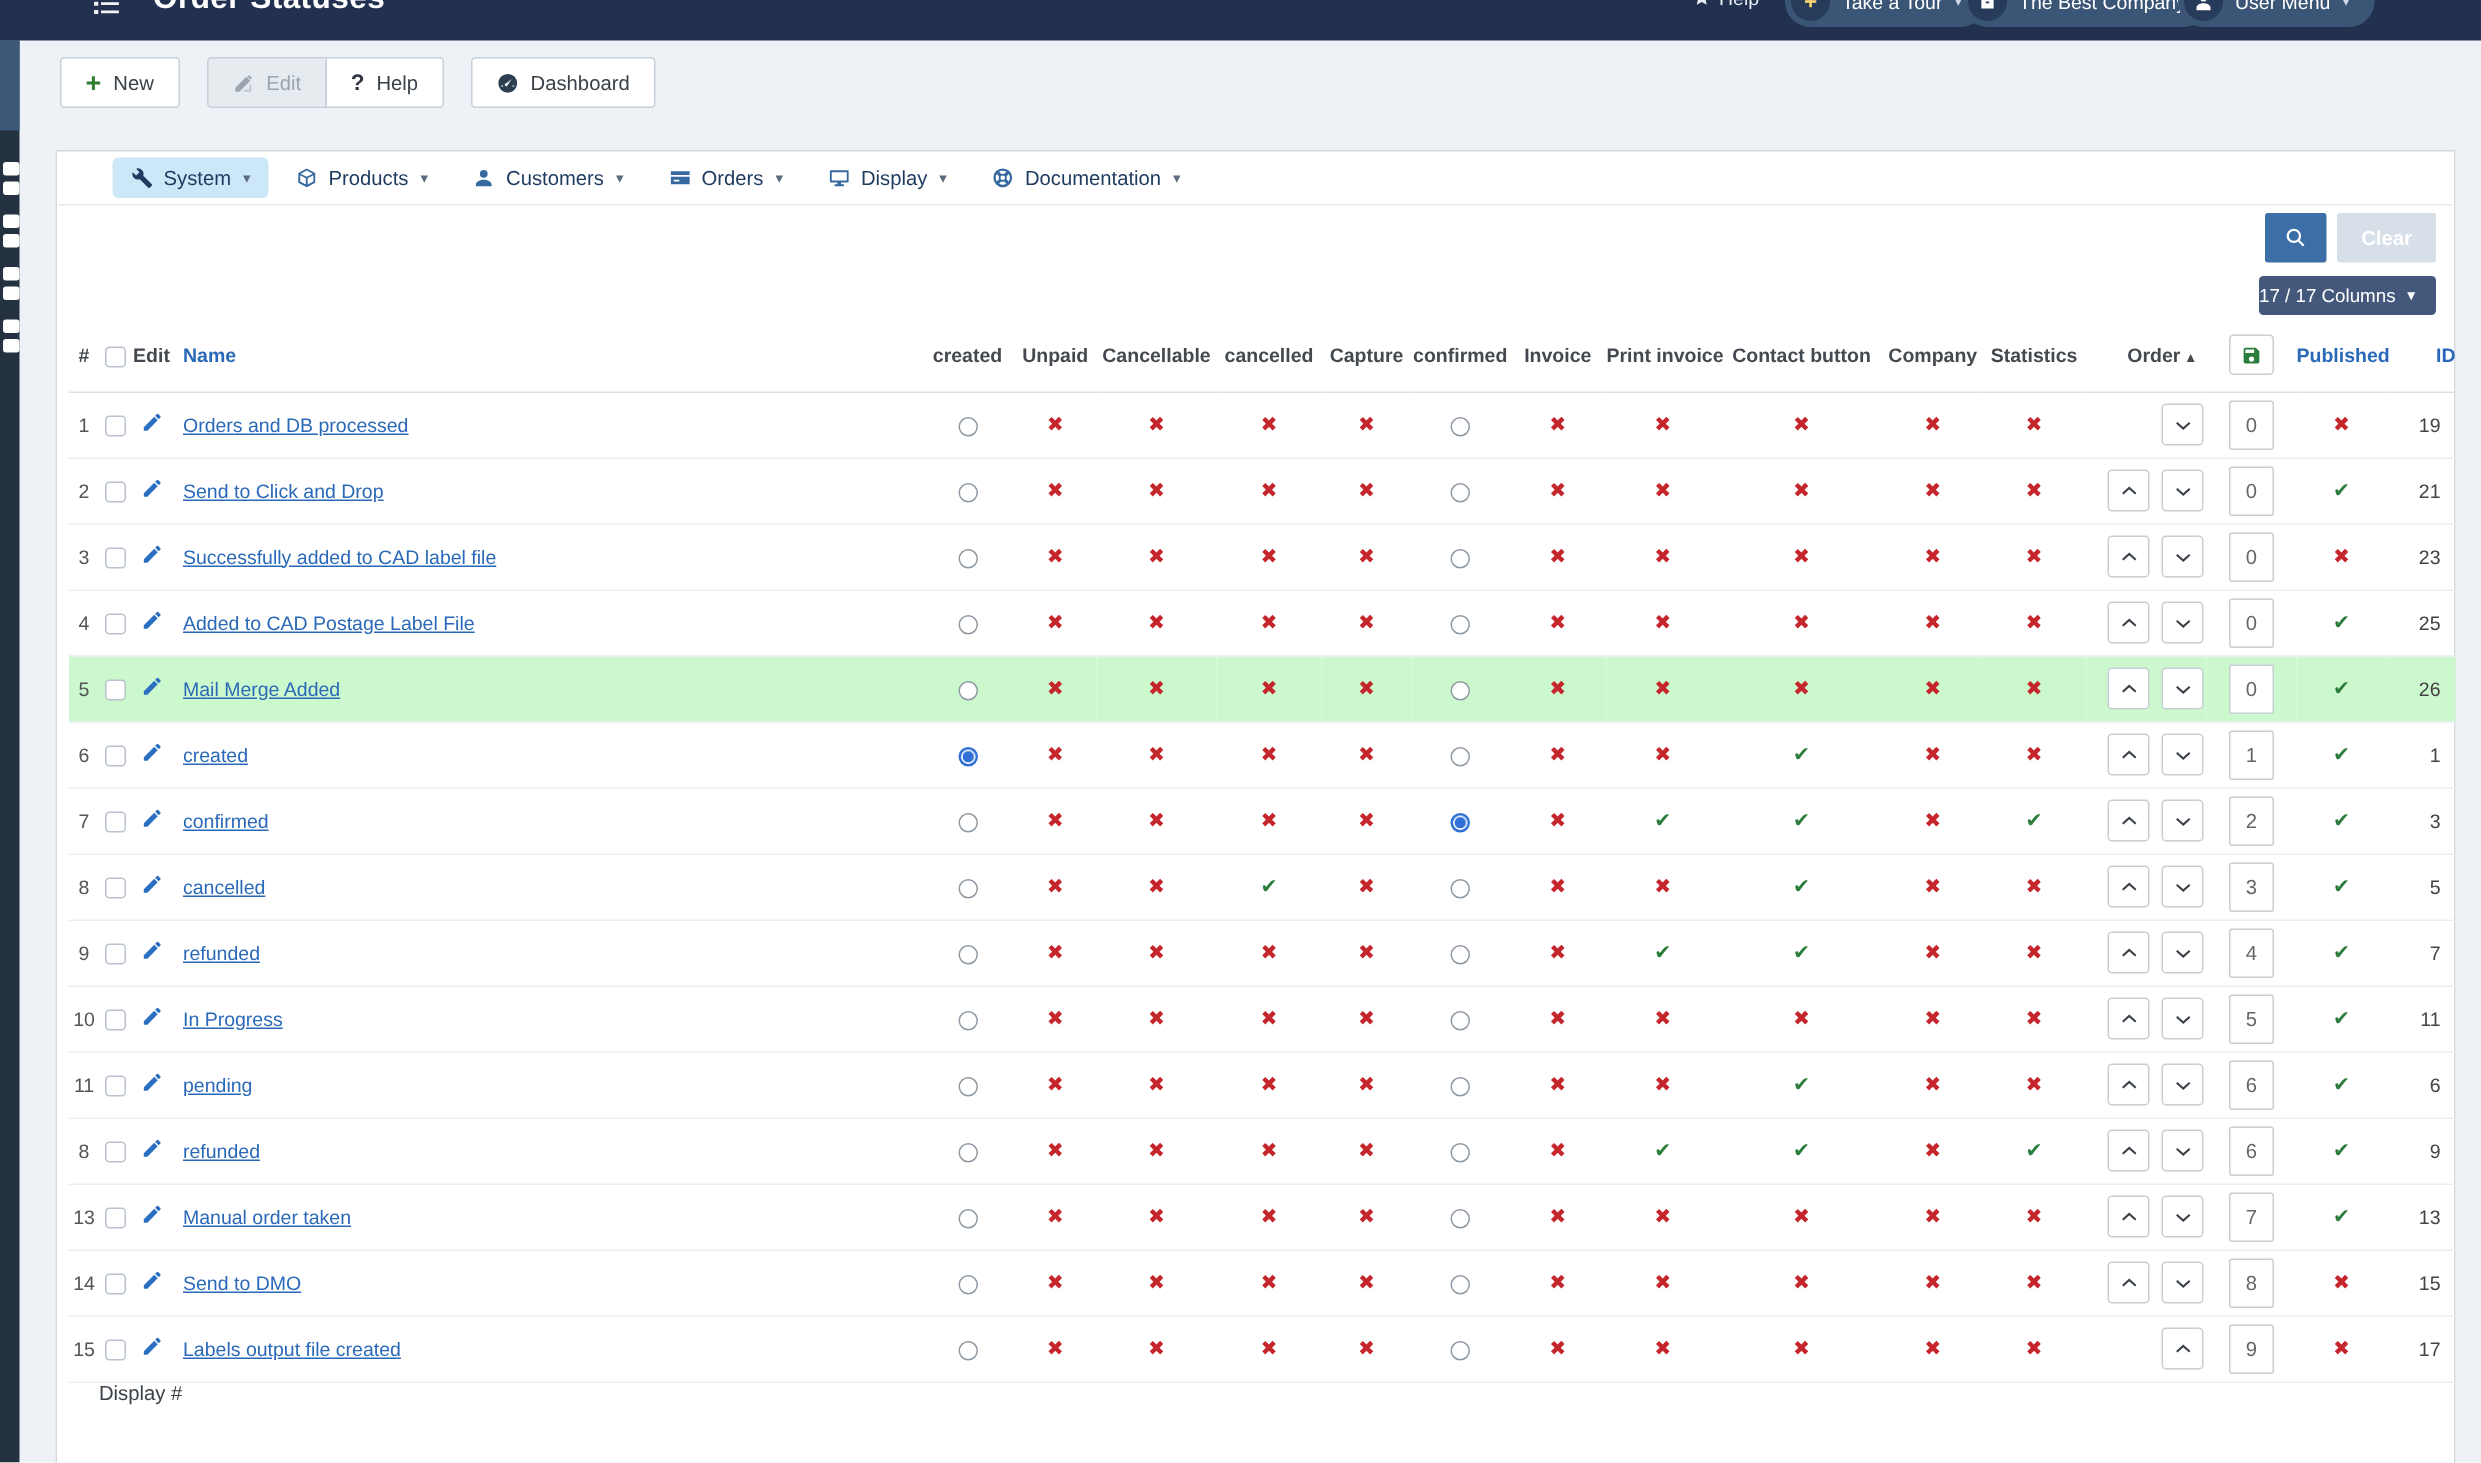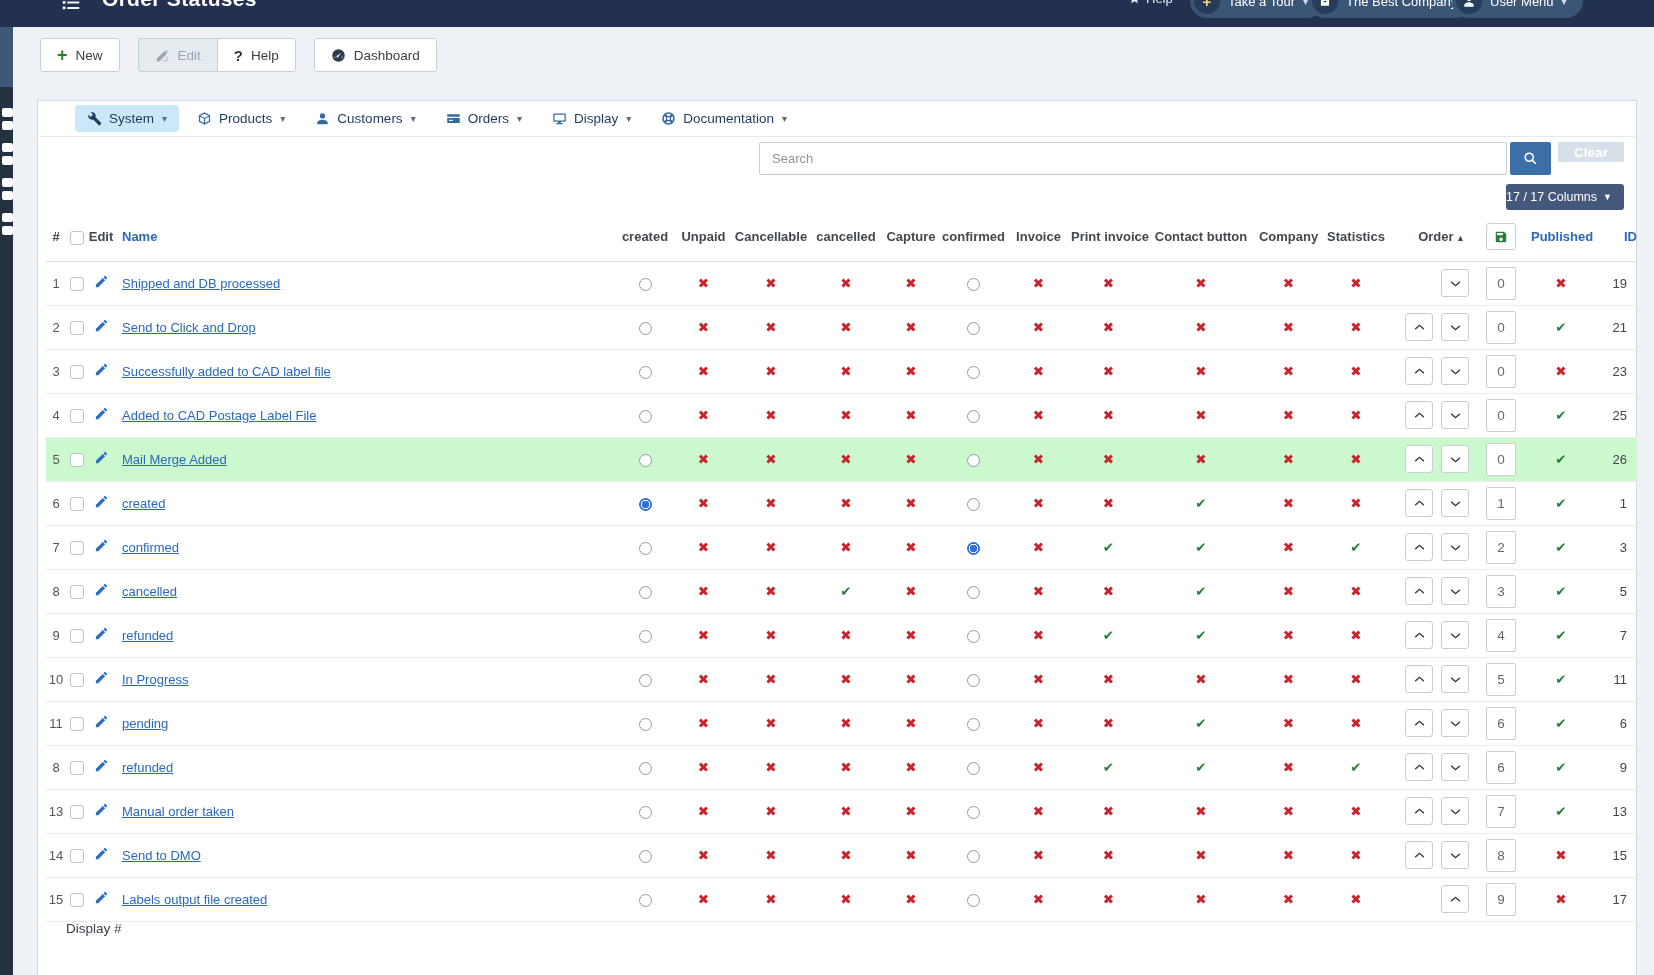--- a/index.html
+++ b/index.html
@@ -46,21 +46,21 @@
   .mitem.active { background:#cbe7f8; }
   .mitem svg { width:15px; height:15px; fill:#36699f; }
   .mitem.active svg { fill:#1d3a5f; }
   .mitem .caret { font-size:10px; color:#5b6b7d; margin-left:1px; }
 
   
   .search-input { position:absolute; left:721px; top:41px; width:748px; height:33px; border:1px solid #c9ced4; border-radius:2px; font-size:13px; padding:0 12px; color:#333; font-family:"Liberation Sans",sans-serif; }
   .search-input::placeholder { color:#8d959e; }
   .search-btn { position:absolute; left:1472px; top:41px; width:41px; height:33px; background:#3c6ea8; border:none; border-radius:2px; cursor:pointer; display:flex; align-items:center; justify-content:center; }
   .search-btn svg { width:15px; height:15px; stroke:#fff; fill:none; stroke-width:2.4; }
-  .clear-btn { position:absolute; left:1520px; top:41px; width:66px; height:20px; background:#d7dfe9; border:none; border-radius:2px; color:#fff; font-size:13.5px; font-weight:700; cursor:default; }
+  .clear-btn { position:absolute; left:1520px; top:41px; width:66px; height:33px; background:#d7dfe9; border:none; border-radius:2px; color:#fff; font-size:13.5px; font-weight:700; cursor:default; }
   .cols-btn { position:absolute; left:1468px; top:83px; width:118px; height:26px; background:#44587c; border:none; border-radius:3px; color:#fff; font-size:12.5px; cursor:pointer; display:flex; align-items:center; justify-content:flex-start; gap:6px; }
   .cols-btn .caret { font-size:9px; }
 
   
   table { position:absolute; left:8px; top:112px; border-collapse:collapse; table-layout:fixed; width:1591px; }
   th { font-size:13px; font-weight:700; color:#43494e; text-align:center; height:48px; vertical-align:middle; border-bottom:1px solid #dddfe2; white-space:nowrap; }
   th.link { color:#2a69b8; }
   th.name-h { text-align:left; padding-left:8px; }
   th.id-h { text-align:right; }
   th.order-h { text-align:right; padding-right:6px; }
@@ -213,21 +213,20 @@
       </div>
       <div class="mitem">
         <svg viewBox="0 0 24 24">
           <path d="M12 2a10 10 0 1 0 10 10A10 10 0 0 0 12 2zm0 2.5a7.4 7.4 0 0 1 3.9 1.1L13.6 8a4.5 4.5 0 0 0-3.2 0L8.1 5.6A7.4 7.4 0 0 1 12 4.5zM4.5 12a7.4 7.4 0 0 1 1.1-3.9L8 10.4a4.5 4.5 0 0 0 0 3.2l-2.4 2.3A7.4 7.4 0 0 1 4.5 12zM12 19.5a7.4 7.4 0 0 1-3.9-1.1l2.3-2.4a4.5 4.5 0 0 0 3.2 0l2.3 2.4a7.4 7.4 0 0 1-3.9 1.1zm6.4-3.6L16 13.6a4.5 4.5 0 0 0 0-3.2l2.4-2.3a7.4 7.4 0 0 1 0 7.8zM12 14.5A2.5 2.5 0 1 1 14.5 12 2.5 2.5 0 0 1 12 14.5z"></path>
         </svg>
         <span>Documentation</span>
         <span class="caret">▾</span>
       </div>
     </div>
 
-  <input class="search-input" type="text" placeholder="Search" style="">
   <button class="search-btn">
     <svg viewBox="0 0 24 24">
         <circle cx="10" cy="10" r="6.5"></circle>
         <path d="M15 15l5.5 5.5"></path>
       </svg>
   </button>
   <button class="clear-btn">Clear</button>
   <button class="cols-btn">
     <span>17 / 17  Columns</span>
     <span class="caret">▼</span>
@@ -282,21 +281,21 @@
         <th class="link id-h">ID</th>
       </tr>
     </thead>
     <tbody id="tbody">
         <tr>
           <td class="numc">1</td>
           <td><span class="cb"></span></td>
           <td><button class="pencil-btn"><svg viewBox="0 0 24 24">
                 <path d="M3 17.2V21h3.8L17.8 9.9l-3.7-3.7L3 17.2zM20.7 7a1 1 0 0 0 0-1.4l-2.3-2.3a1 1 0 0 0-1.4 0l-1.9 1.8 3.8 3.8L20.7 7z"></path>
               </svg></button></td>
-          <td class="namec"><a class="name-link">Shipped and DB processed</a></td>
+          <td class="namec"><a class="name-link">Orders and DB processed</a></td>
           <td><span class="radio"></span></td>
           <td><span class="sym x">✖</span></td>
           <td><span class="sym x">✖</span></td>
           <td><span class="sym x">✖</span></td>
           <td><span class="sym x">✖</span></td>
           <td><span class="radio"></span></td>
           <td><span class="sym x">✖</span></td>
           <td><span class="sym x">✖</span></td>
           <td><span class="sym x">✖</span></td>
           <td><span class="sym x">✖</span></td>

